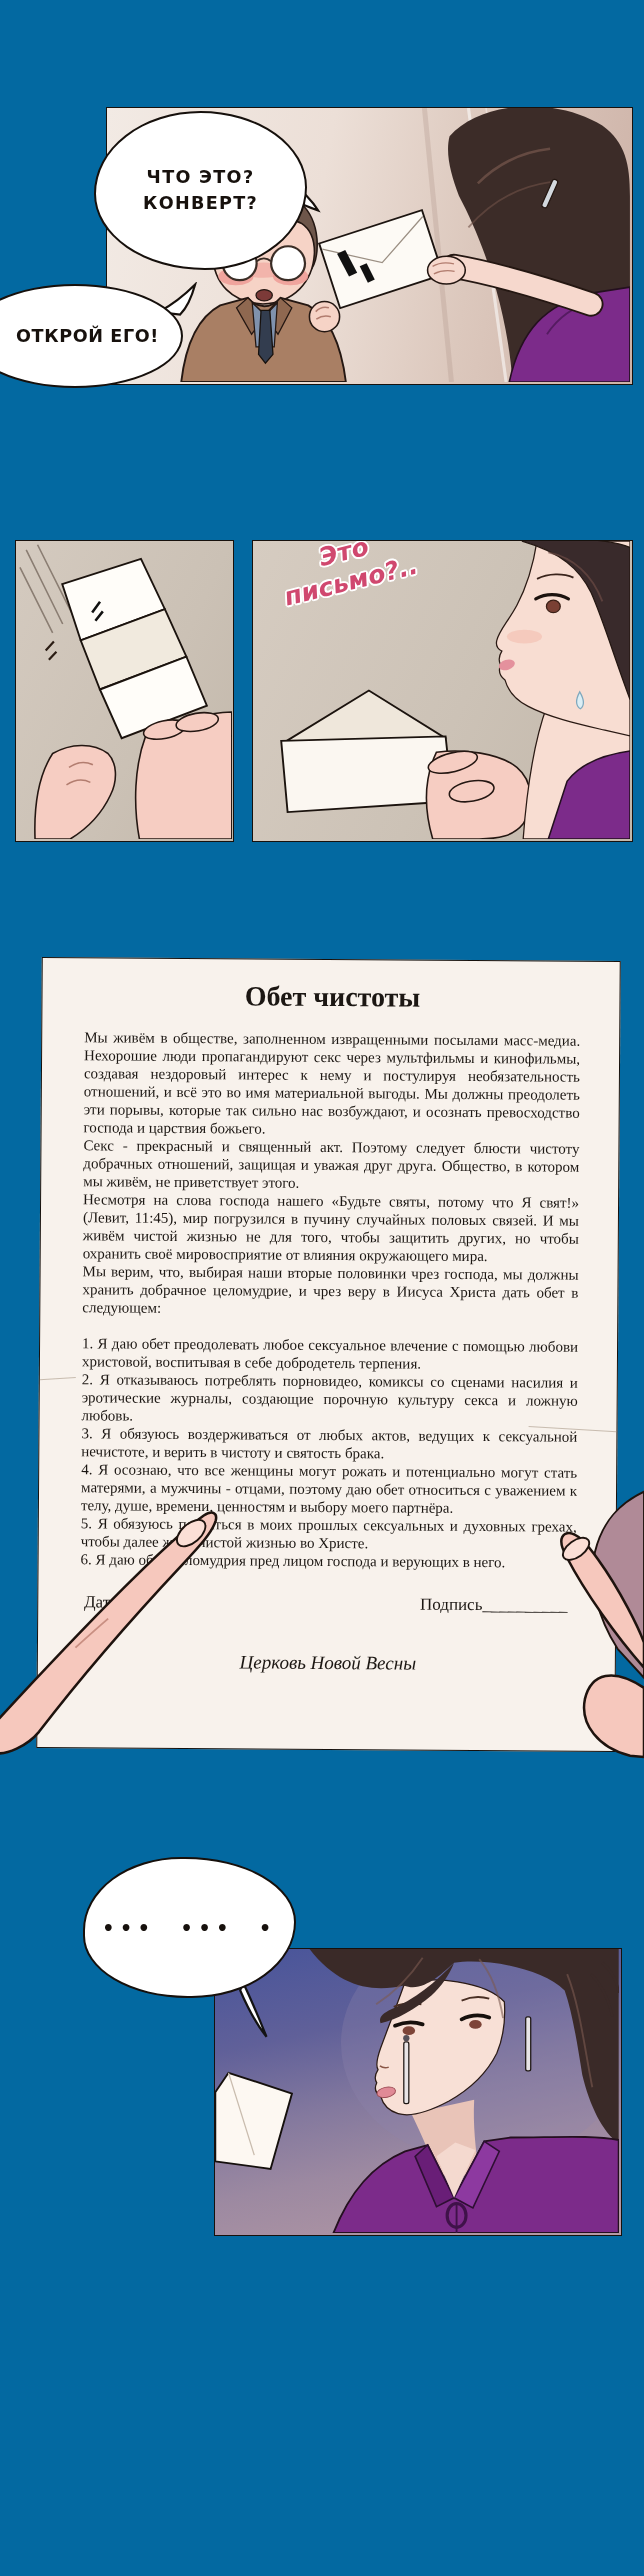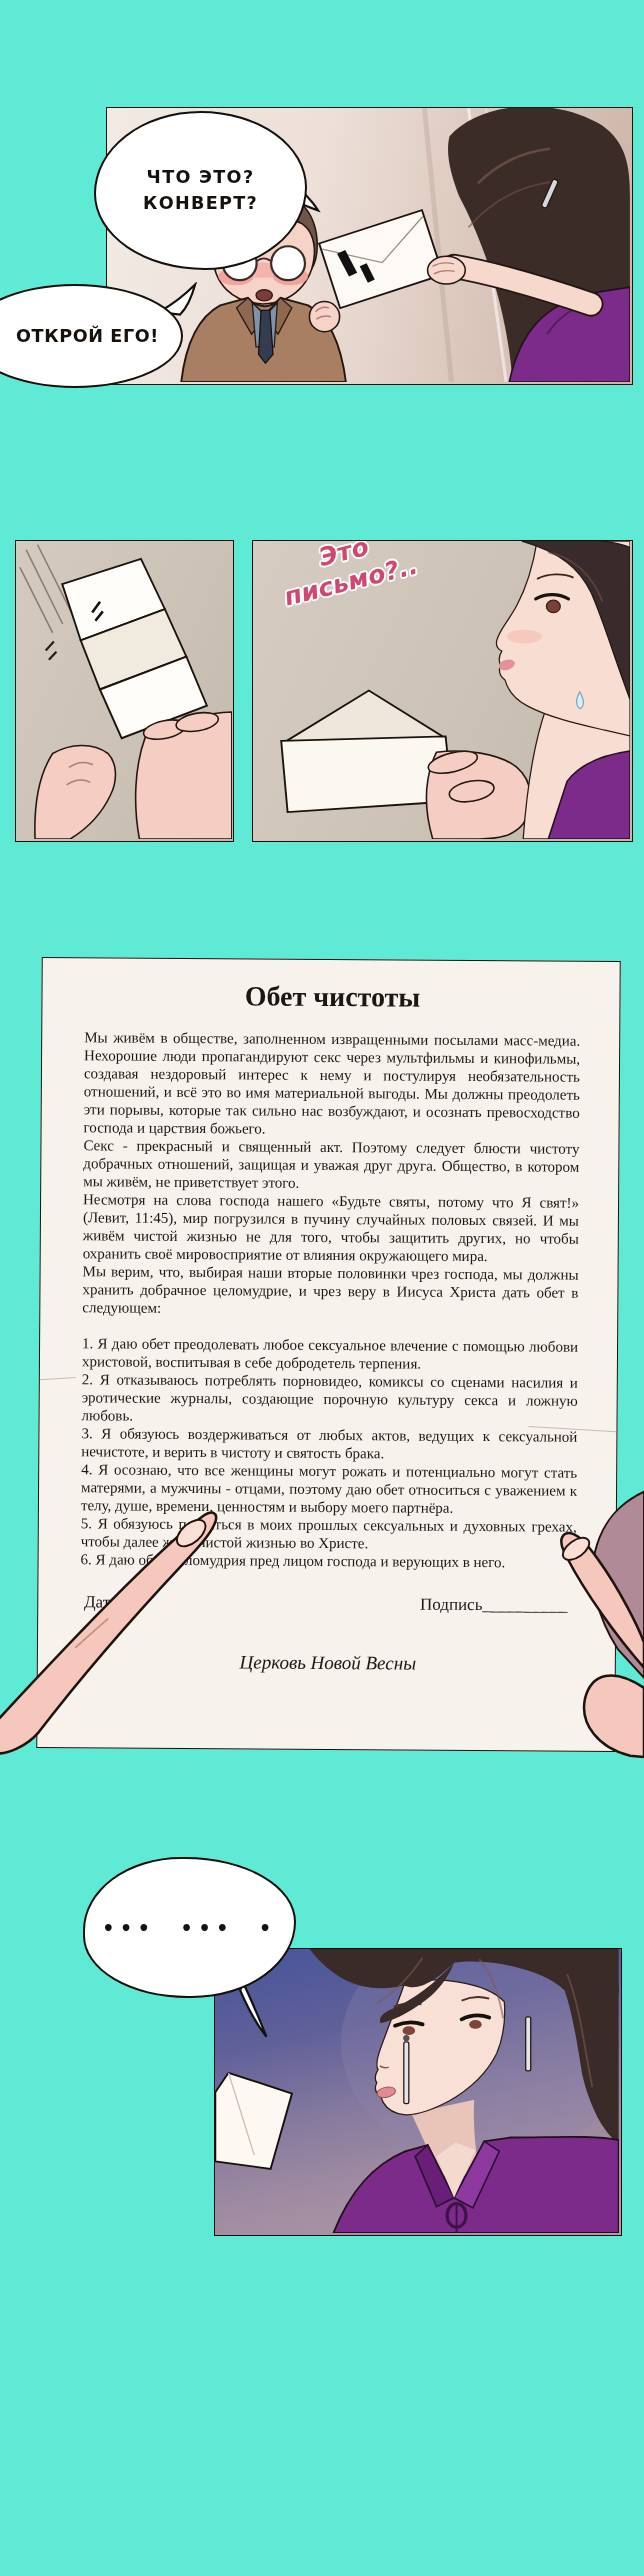--- a/index.html
+++ b/index.html
@@ -1,16 +1,16 @@
 <!DOCTYPE html>
 <html style="font-size:10px"><head>
 <meta charset="utf-8">
 <style>
   html,body{margin:0;padding:0;background:#ffffff;}
-  .page{position:relative;width:644px;height:2576px;background:#5eead4;overflow:hidden;
+  .page{position:relative;width:644px;height:2576px;background:#0369a1;overflow:hidden;
         font-family:"DejaVu Sans",sans-serif;}
   .panel{position:absolute;border:1.9px solid #17110d;box-sizing:border-box;overflow:hidden;}
   .panel svg{position:absolute;left:0;top:0;}
 
   
   .panel1{left:106px;top:107px;width:527px;height:278px;
           background:linear-gradient(100deg,#f2eae4 0%,#ecdfd7 40%,#dcc8bd 68%,#cdb2a7 100%);}
 
   
   .bubble{position:absolute;background:#ffffff;border:2.5px solid #16100c;display:flex;

